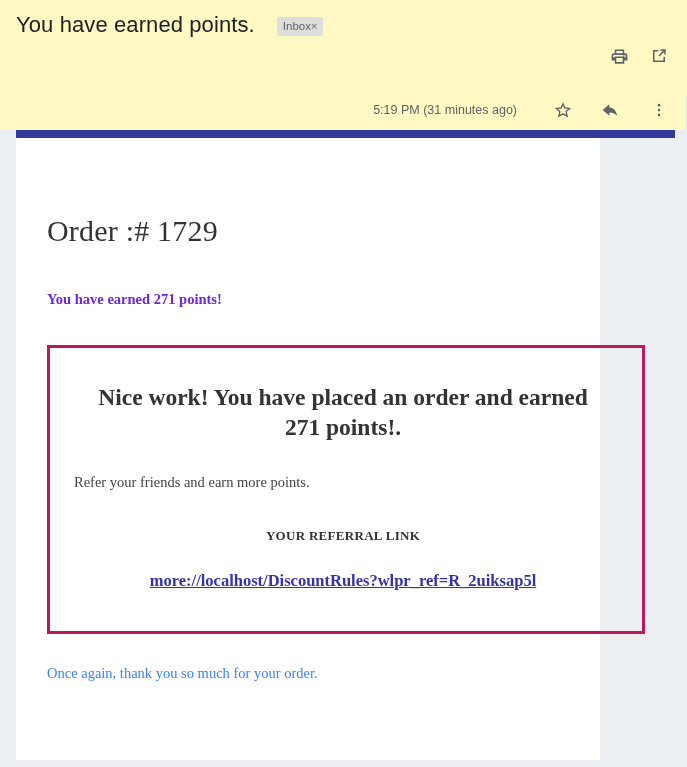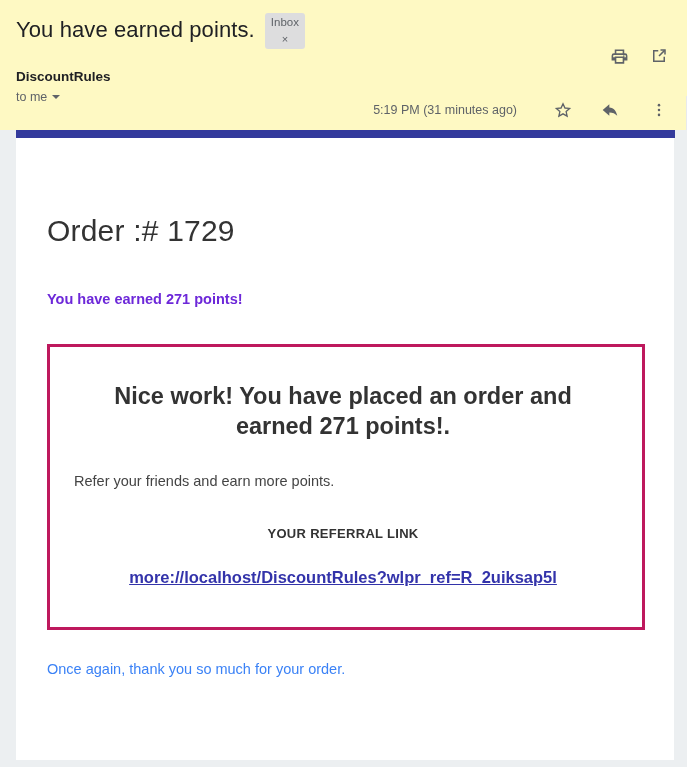--- a/index.html
+++ b/index.html
@@ -29,32 +29,30 @@
     align-items: center;
     padding: 12px 16px 0 16px;
   }
   .subject {
     font-size: 22px;
     color: #202124;
     letter-spacing: 0.1px;
     white-space: nowrap;
   }
   .label-chip {
-    margin-left: 10px;
+    margin-left: 22px;
     background: #ddddde;
     color: #5f6368;
     font-size: 11.5px;
     border-radius: 3px;
     padding: 3px 6px 4px 6px;
     display: inline-flex;
     align-items: center;
-    gap: 5px;
     position: relative;
     top: 1px;
-    flex-direction: column;
   }
   .label-chip .chip-x {
     font-size: 11px;
     color: #5f6368;
   }
 
   .top-icons {
     position: absolute;
     right: 18px;
     top: 46px;
@@ -121,24 +119,25 @@
     width: 1px;
     height: 34px;
     background: #e8eaed;
   }
 
   
   .body-frame {
     position: absolute;
     left: 16px;
     top: 130px;
-    width: 658px;
+    width: 584px;
     height: 630px;
     background: #ffffff;
     box-sizing: border-box;
+    font-family: Liberation Serif, serif;
   }
   .brand-bar {
     height: 8px;
     background: #333a9c;
     width: 659px;
   }
   .body-inner {
     padding: 0 31px;
   }
 
@@ -232,27 +231,20 @@
     </span>
     <span class="icon-btn">
       <svg width="18" height="18" viewBox="0 0 24 24" fill="none" stroke="currentColor" stroke-width="2">
         <path d="M4 4h7v2H6v12h12v-5h2v7H4z" fill="currentColor" stroke="none"></path>
         <path d="M14 4h6v6"></path>
         <path d="M19.5 4.5 12 12"></path>
       </svg>
     </span>
   </div>
 
-  <div class="sender-block">
-    <div class="sender-name">DiscountRules</div>
-    <div class="sender-to">
-      <span>to me</span>
-      <span class="caret-down"></span>
-    </div>
-  </div>
 
   <div class="meta-row">
     <span class="timestamp">5:19 PM (31 minutes ago)</span>
     <span class="icon-btn">
       <svg width="20" height="20" viewBox="0 0 24 24" fill="none" stroke="currentColor" stroke-width="1.6">
         <path d="M12 4.5l2.35 5.1 5.6.55-4.2 3.75 1.2 5.5L12 16.6l-4.95 2.8 1.2-5.5-4.2-3.75 5.6-.55z"></path>
       </svg>
     </span>
     <span class="icon-btn">
       <svg width="20" height="20" viewBox="0 0 24 24" fill="currentColor">

